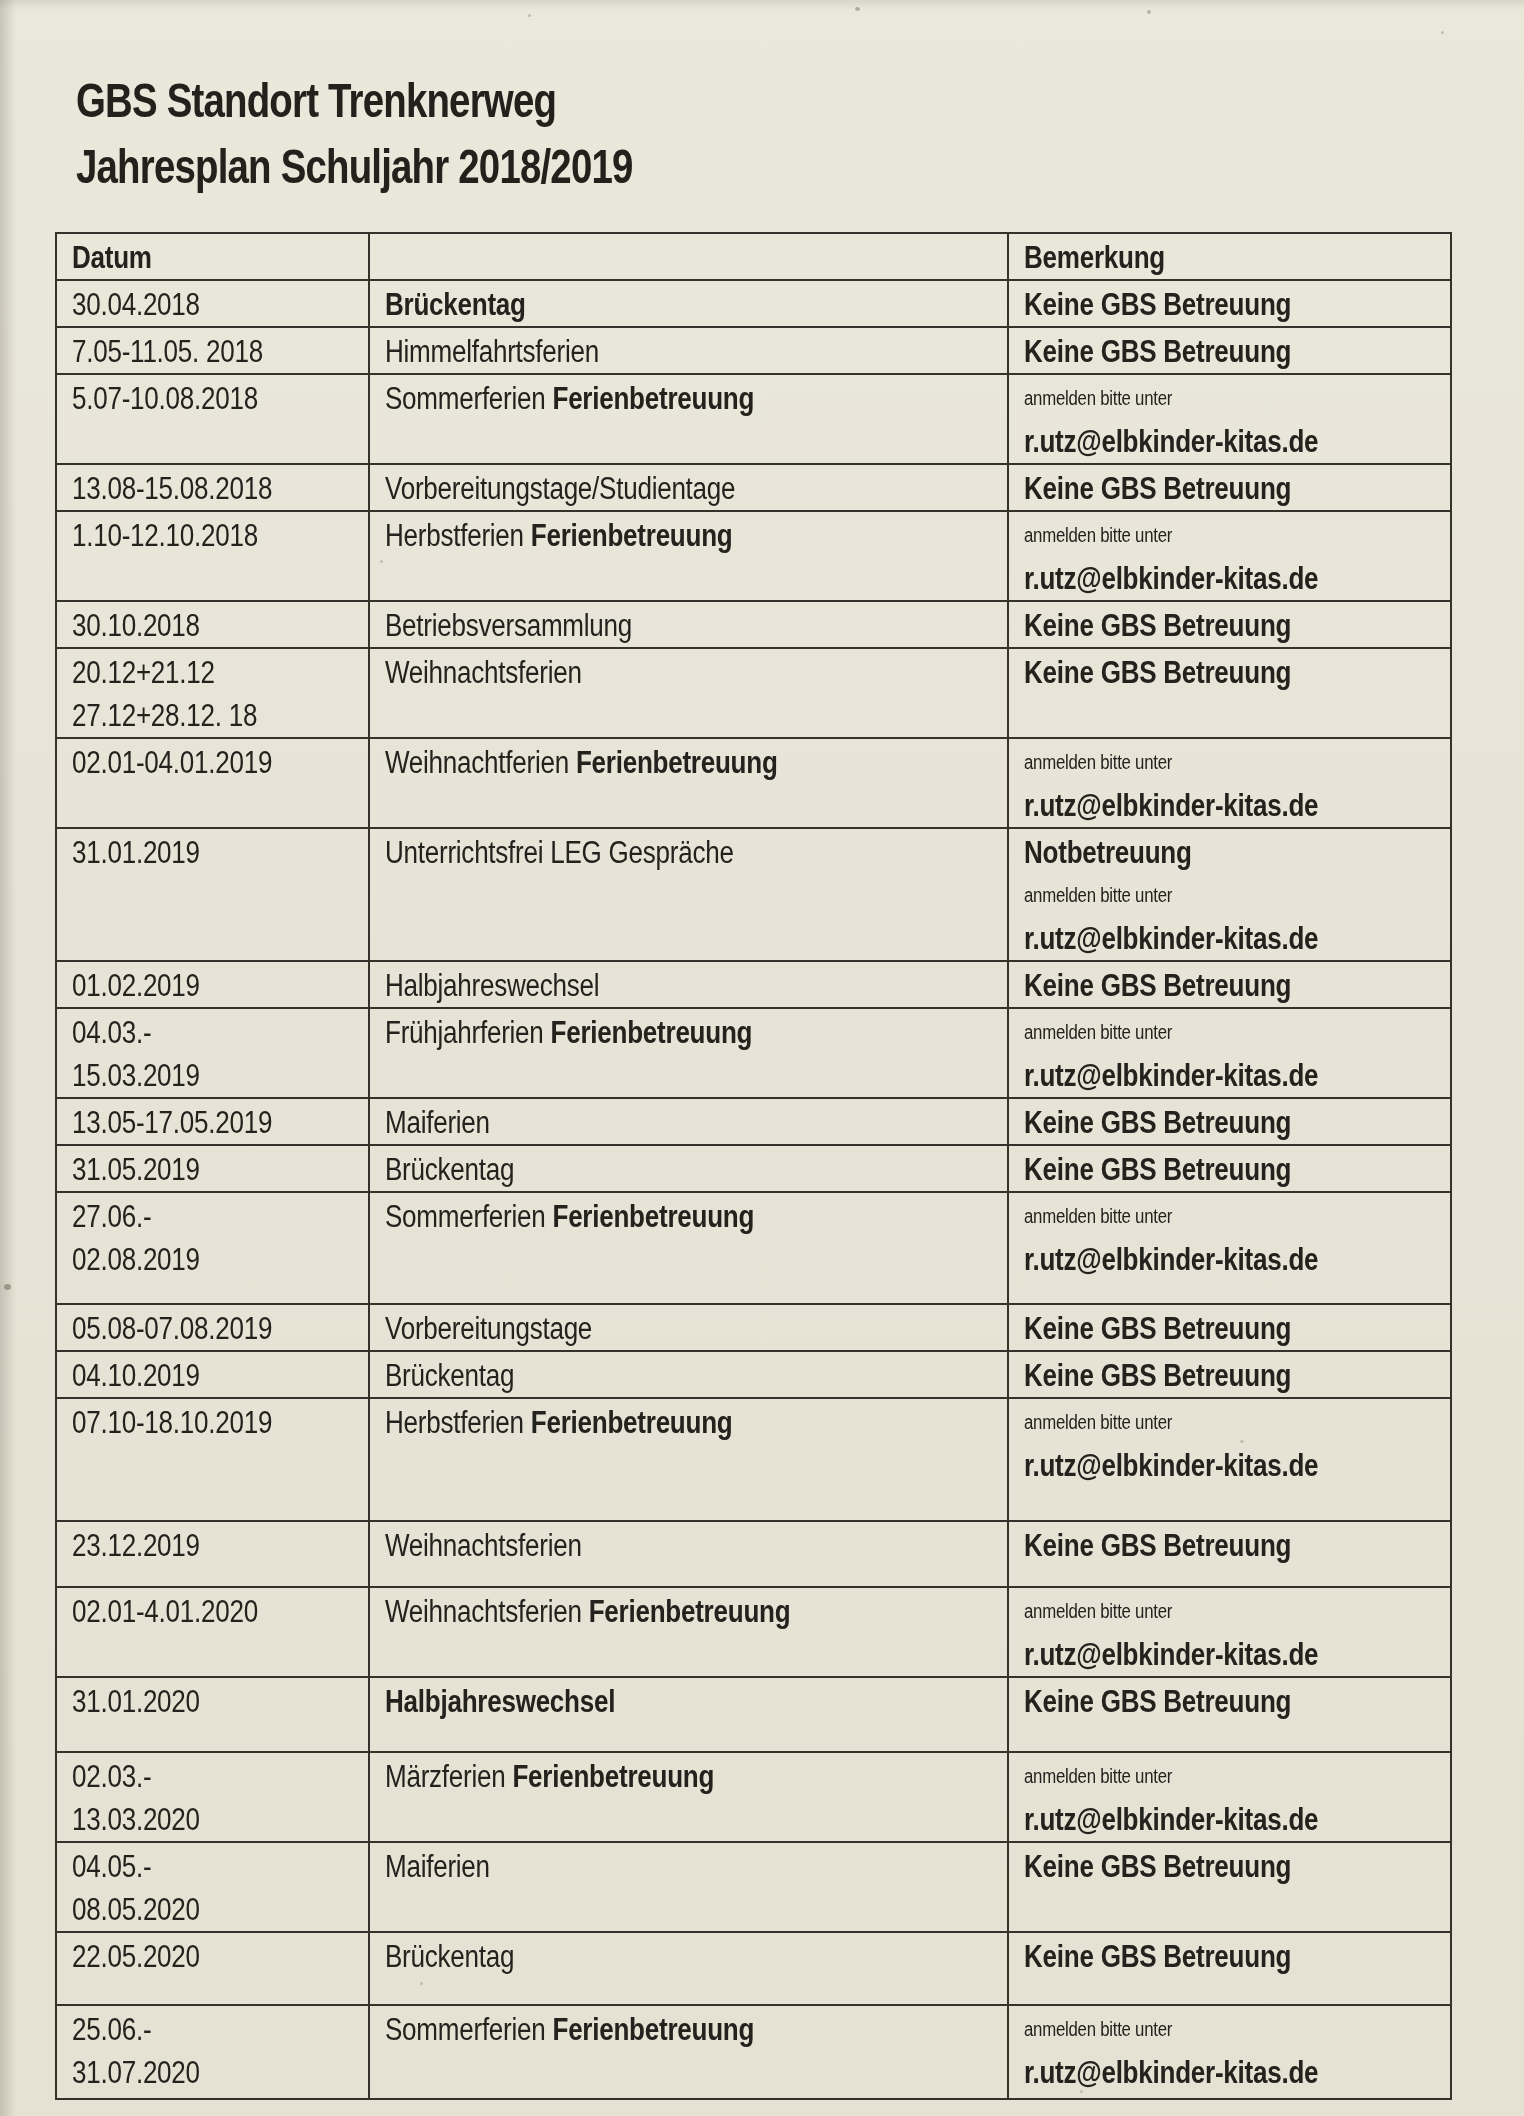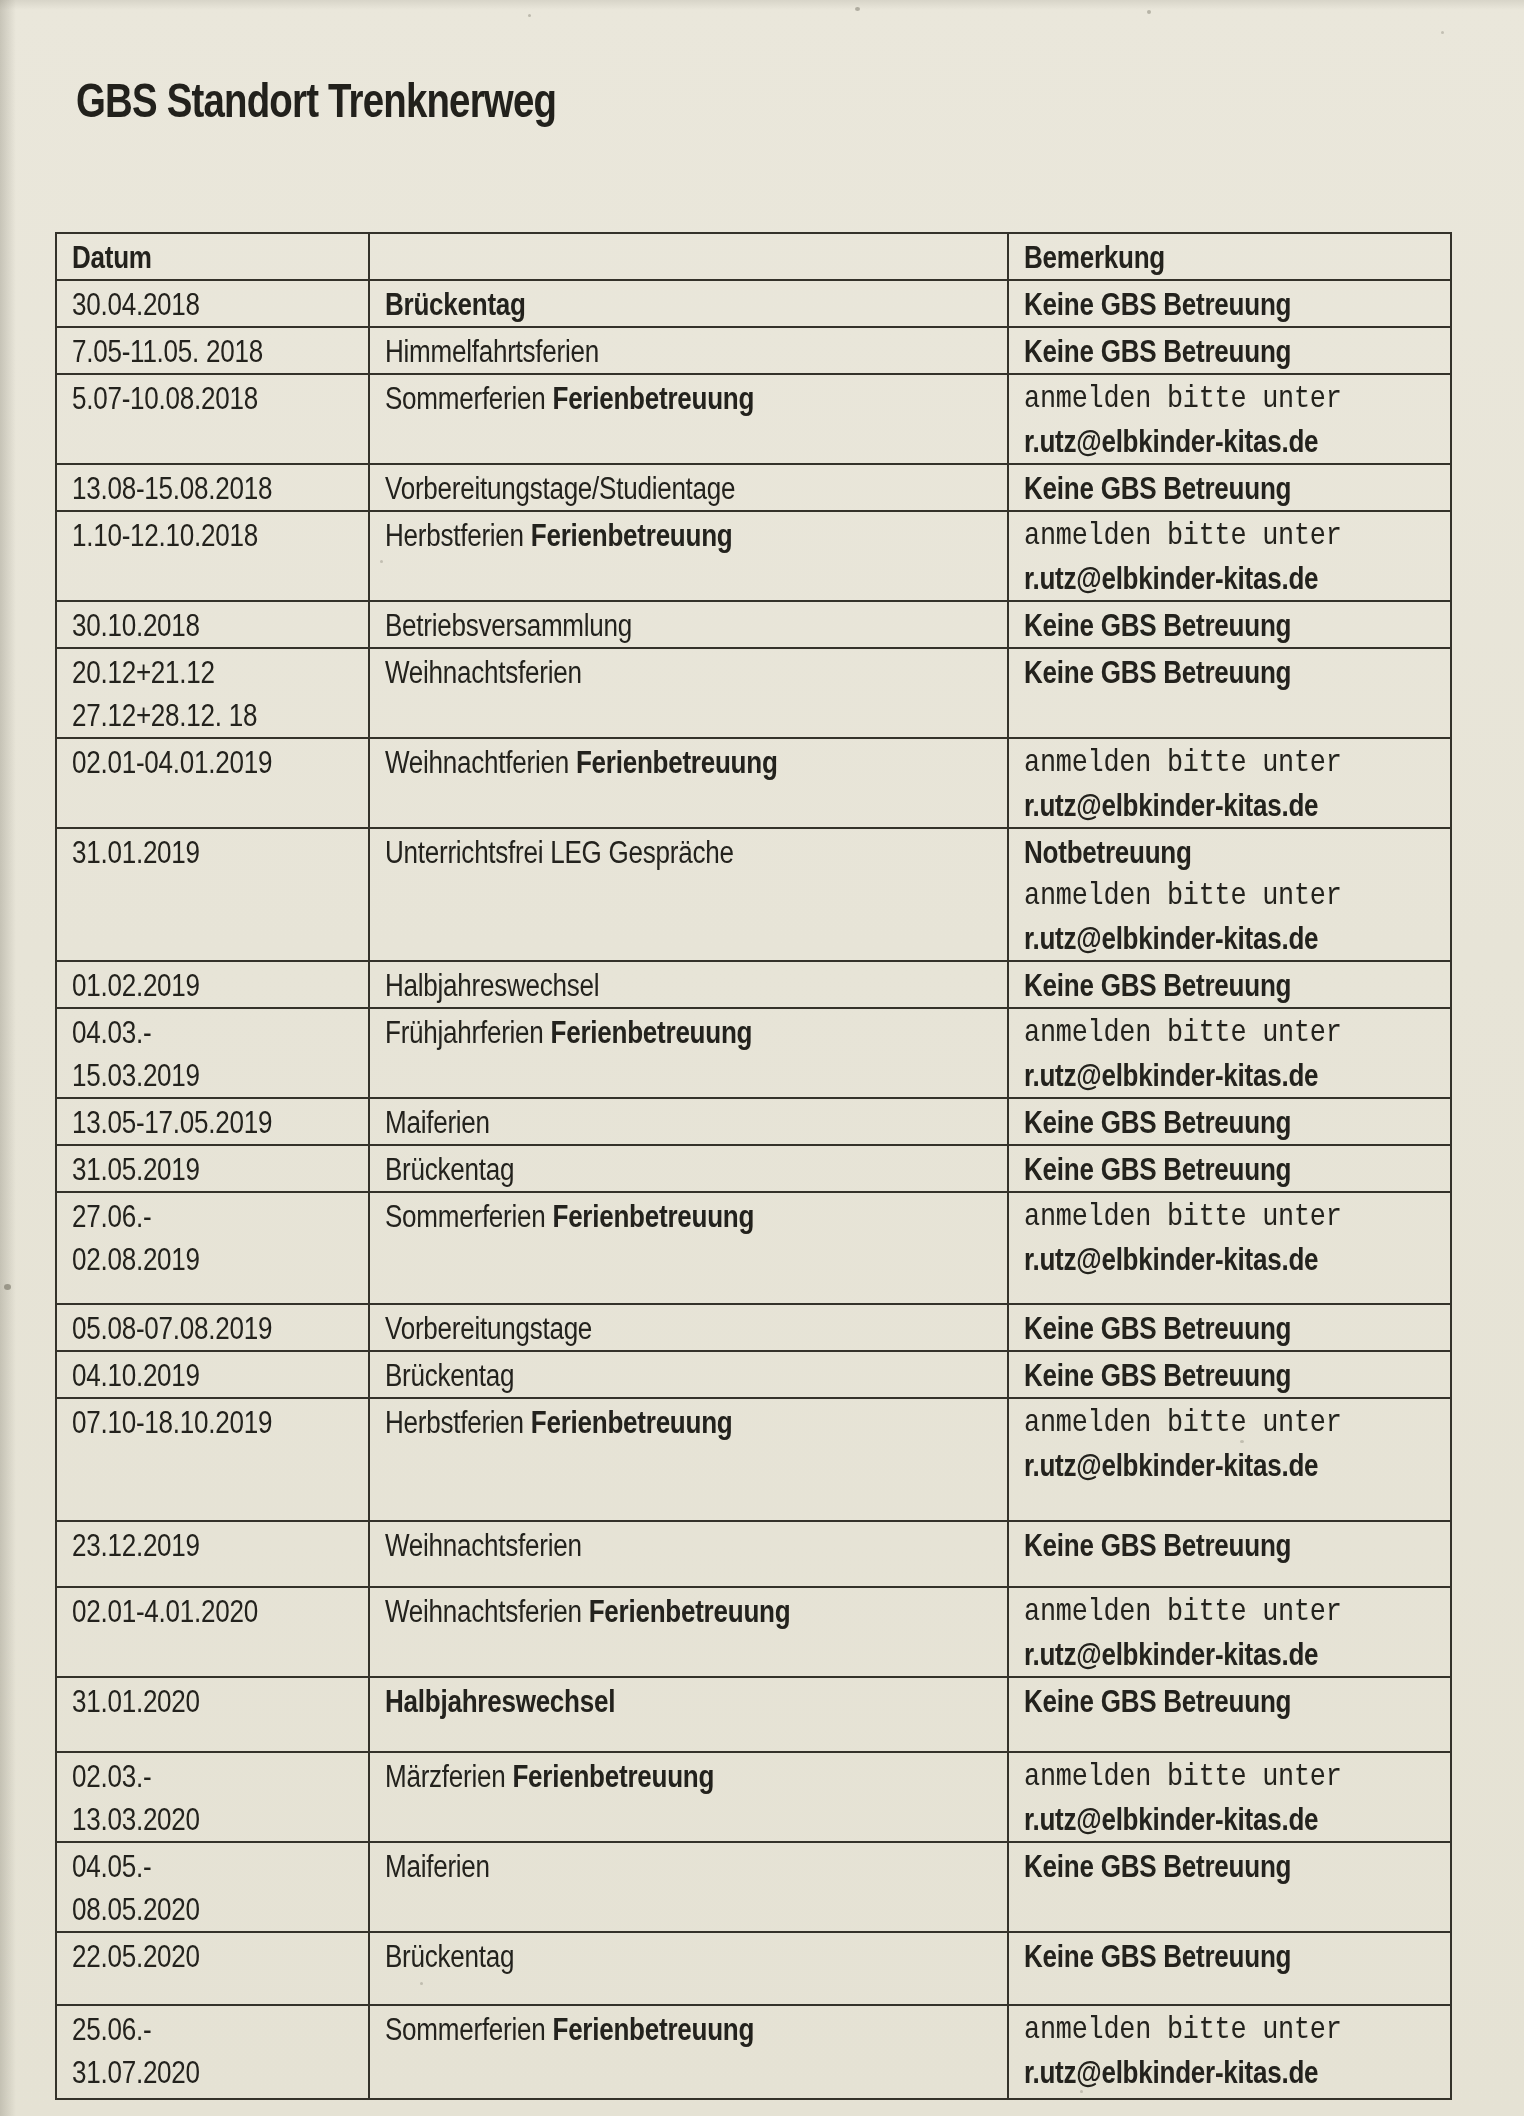--- a/index.html
+++ b/index.html
@@ -41,33 +41,34 @@
     border: 2px solid #34322a;
     vertical-align: top;
     padding: 2px 10px 0 15px;
     font-size: 31px;
     line-height: 43px;
     letter-spacing: -0.3px;
     overflow: hidden;
   }
   table.plan th { text-align: left; font-weight: 700; }
   .b { font-weight: 700; }
-  .note-line.reg { font-size: 32px; font-family: Liberation Mono, monospace; }
+  .note-line.reg { font-size: 20px; }
   .note-line, .date-line, .event-line { display: block; }
   .speck { position: absolute; border-radius: 50%; background: #6b685a; pointer-events: none; }
 </style>
 </head>
 <body>
 
 <div class="page">
   <div class="edge-shade"></div>
   <div class="top-shade"></div>
 
   <div class="title-block">
     <h1 class="title-line"><span class="cnd">GBS Standort Trenknerweg</span></h1>
+    <h1 class="title-line"><span class="cnd">Jahresplan  Schuljahr 2018/2019</span></h1>
   </div>
 
   <table class="plan">
     <colgroup>
       <col style="width:313px">
       <col style="width:639px">
       <col style="width:443px">
     </colgroup>
     <thead>
       <tr style="height:44px">

